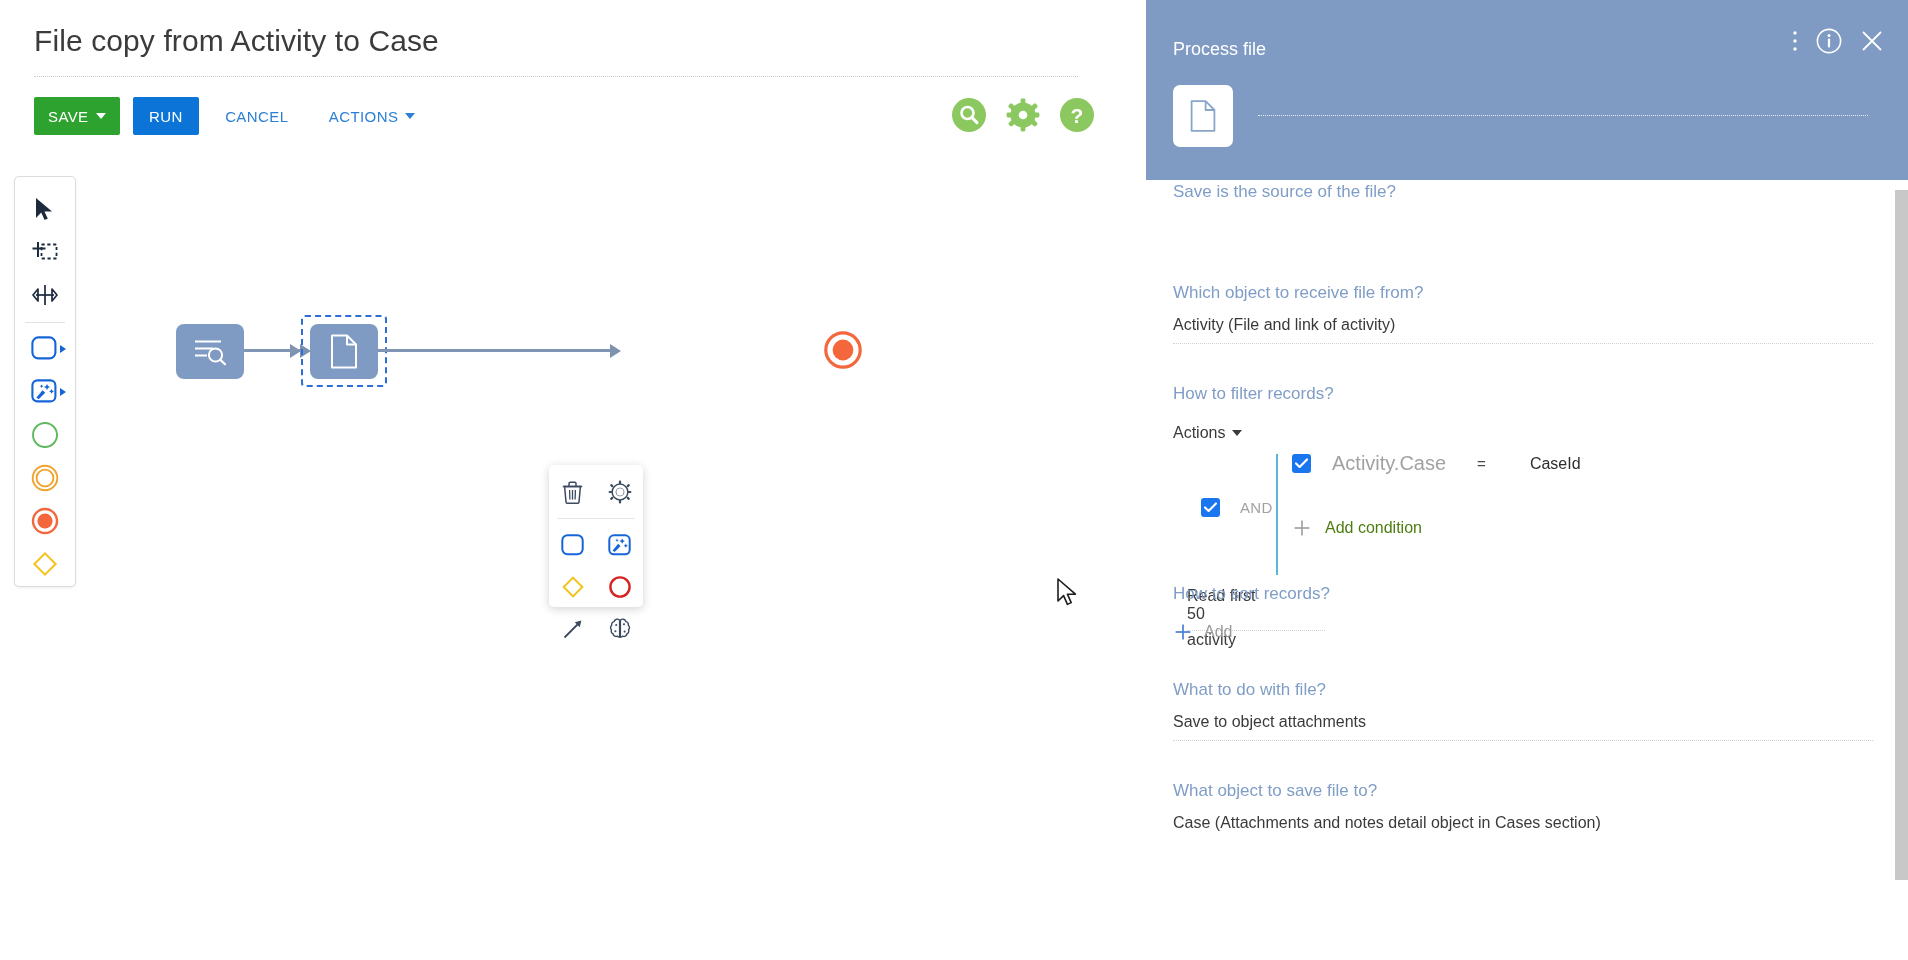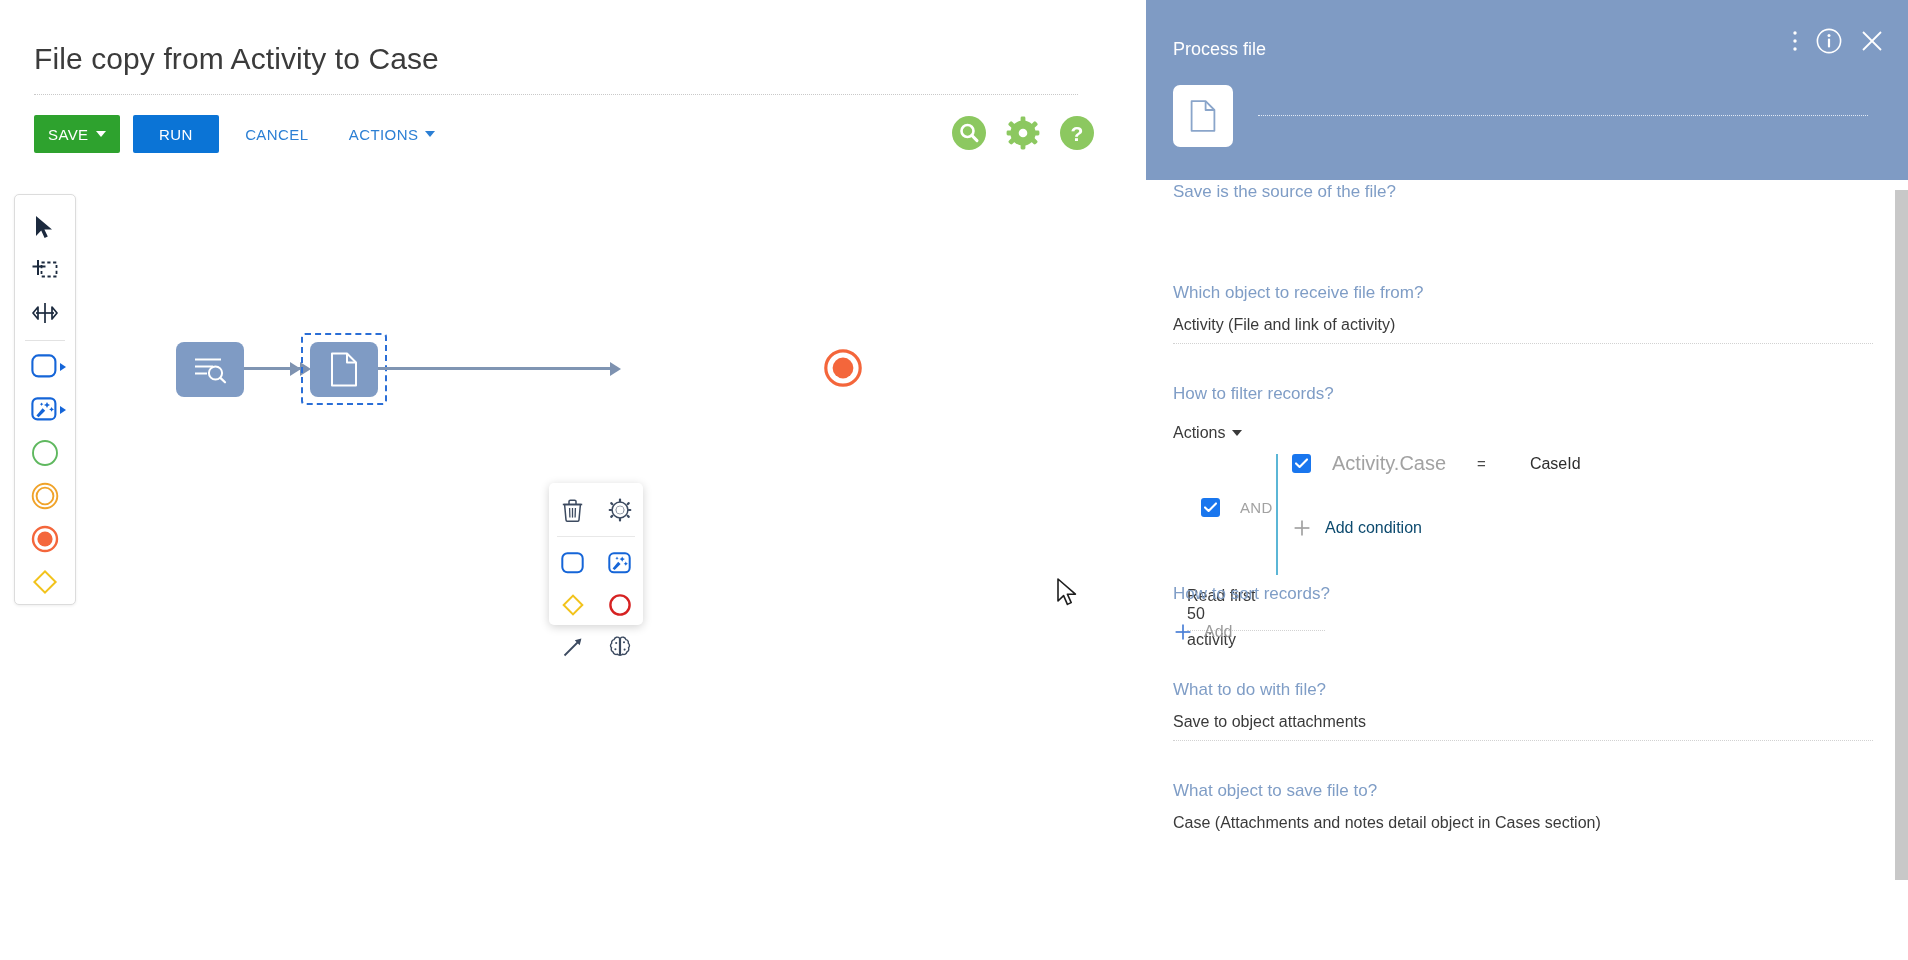--- a/index.html
+++ b/index.html
@@ -6,42 +6,42 @@
   html, body {
     width: 1908px; height: 960px;
     overflow: hidden;
     font-family: "Liberation Sans", sans-serif;
     background: #ffffff;
   }
   #app { position: relative; width: 1908px; height: 960px; }
 
   
   #left-pane {
-    position: absolute; left: 0; top: 18px; width: 1146px; height: 722px;
+    position: absolute; left: 0; top: 0; width: 1146px; height: 722px;
     background: #fff; overflow: hidden;
   }
   #page-title {
     position: absolute; left: 34px; top: 24px;
     font-size: 30px; color: #3b3b3b; font-weight: 400; letter-spacing: .1px;
     white-space: nowrap;
   }
   #title-underline {
     position: absolute; left: 34px; top: 76px; width: 1044px; height: 0;
     border-bottom: 1px dotted #c9c9c9;
   }
   #toolbar-row {
     position: absolute; left: 34px; top: 97px; width: 1060px; height: 40px;
   }
   .btn {
     display: inline-flex; align-items: center; justify-content: center;
     height: 38px; border: none; cursor: pointer;
     font-size: 15px; letter-spacing: .4px; font-family: inherit;
   }
   .btn-save { background: #2ea22e; color: #fff; padding: 0 14px; border-radius: 2px; }
-  .btn-run  { background: #0b74d6; color: #fff; padding: 0 26px; border-radius: 2px; margin-left: 9px; }
+  .btn-run  { background: #0b74d6; color: #fff; padding: 0 16px; border-radius: 2px; margin-left: 9px; }
   .btn-text { background: transparent; color: #2b7fd4; padding: 0 14px; margin-left: 8px; }
   .caret-dn {
     display: inline-block; width: 0; height: 0; margin-left: 7px;
     border-left: 5px solid transparent; border-right: 5px solid transparent;
     border-top: 6px solid currentColor;
   }
   #header-icons {
     position: absolute; right: 52px; top: 98px; display: flex; gap: 20px;
   }
   .gicon { width: 34px; height: 34px; cursor: pointer; }
@@ -483,21 +483,21 @@
                 </svg>
             </div>
             <span style="margin-left:20px;color:#a2a2a2;font-size:15px;letter-spacing:.3px;cursor:pointer;">AND</span>
           </div>
 
           <div style="position:absolute;left:119px;top:66px;display:flex;align-items:center;cursor:pointer;">
             <svg width="20" height="20" viewBox="0 0 20 20">
               <line x1="10" y1="2.6" x2="10" y2="17.4" stroke="#a2a2a2" stroke-width="1.7"></line>
               <line x1="2.6" y1="10" x2="17.4" y2="10" stroke="#a2a2a2" stroke-width="1.7"></line>
             </svg>
-            <span style="margin-left:13px;color:#0c4a6e;font-size:16px;">Add condition</span>
+            <span style="margin-left:13px;color:#4d7c0f;font-size:16px;">Add condition</span>
           </div>
         </div>
 
         <div style="display:flex;align-items:baseline;margin-top:5px;flex-direction:column;">
           <span style="color:#3a3a3a;font-size:16px;">Read first</span>
           <span style="margin-left:14px;width:138px;color:#3a3a3a;font-size:16px;padding-bottom:7px;
                        border-bottom:1px dotted #d2d2d2;cursor:text;">50</span>
           <span style="margin-left:14px;color:#3a3a3a;font-size:16px;">activity</span>
         </div>
       </div>

